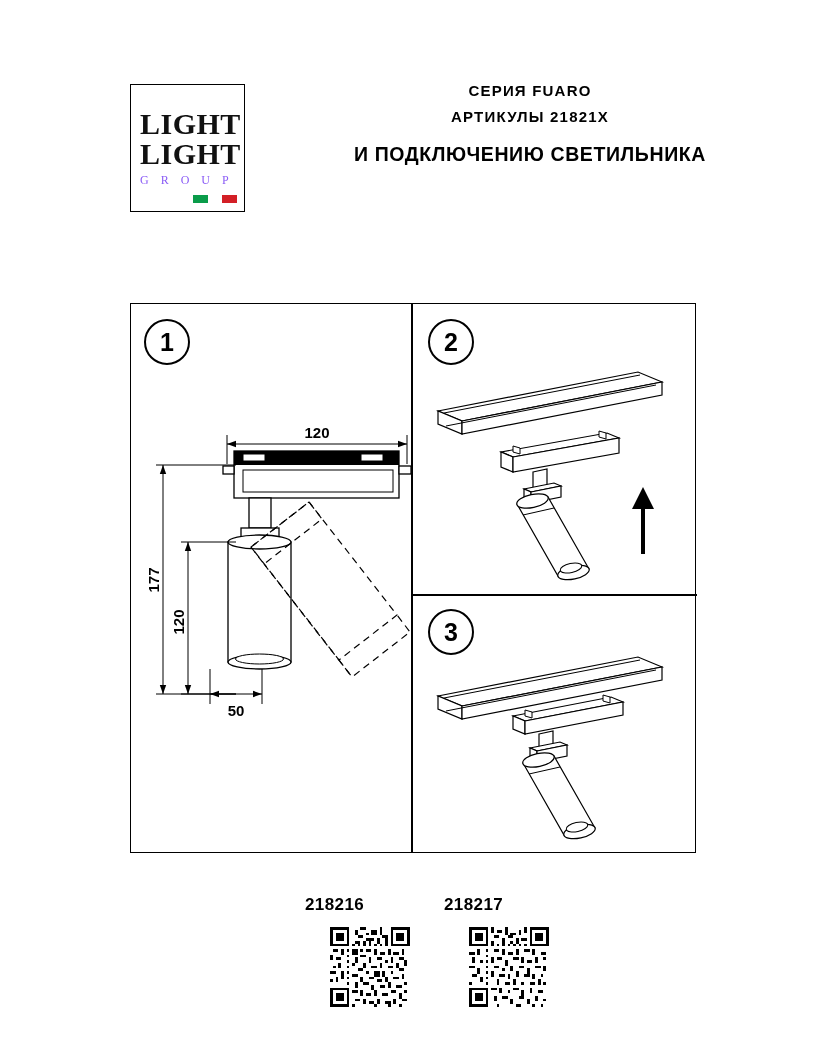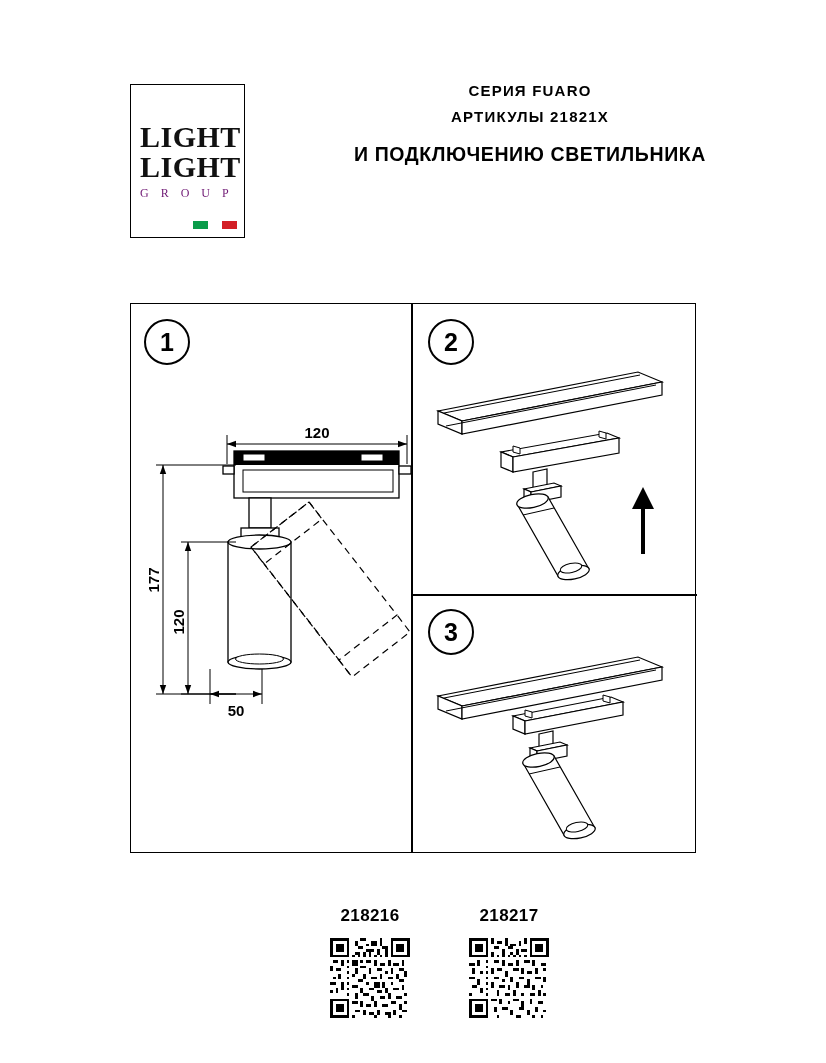--- a/index.html
+++ b/index.html
@@ -22,21 +22,21 @@
     top: 78px;
     left: 0;
     width: 826px;
     height: 150px;
   }
   .logo-box {
     position: absolute;
     left: 130px;
     top: 6px;
     width: 115px;
-    height: 154px;
+    height: 128px;
     border: 1.5px solid #000;
     box-sizing: border-box;
     background: #fff;
   }
   .logo-inner {
     position: absolute;
     left: 0; top: 0;
     width: 100%; height: 100%;
     display: flex;
     flex-direction: column;
@@ -49,21 +49,21 @@
     font-weight: bold;
     font-size: 30px;
     letter-spacing: 0.5px;
     line-height: 30px;
     color: #111;
   }
   .logo-line3 {
     font-family: "Liberation Serif", serif;
     font-size: 12px;
     letter-spacing: 4.5px;
-    color: #701a75;
+    color: #8b5cf6;
     margin-top: 4px;
   }
   .logo-flag {
     position: absolute;
     right: 7px;
     bottom: 8px;
     width: 44px;
     height: 8px;
     display: flex;
   }
@@ -142,22 +142,21 @@
   
   .codes {
     position: absolute;
     left: 280px;
     top: 895px;
     width: 300px;
   }
   .code-col {
     position: absolute;
     width: 130px;
-    text-align: center;
-    margin-top: 11px;
+    text-align: left;
   }
   #code-col-0 { left: 25px; }
   #code-col-1 { left: 164px; }
   .code-label {
     font-size: 17px;
     font-weight: bold;
     letter-spacing: 0.4px;
     margin-bottom: 12px;
   }
   .qr {

